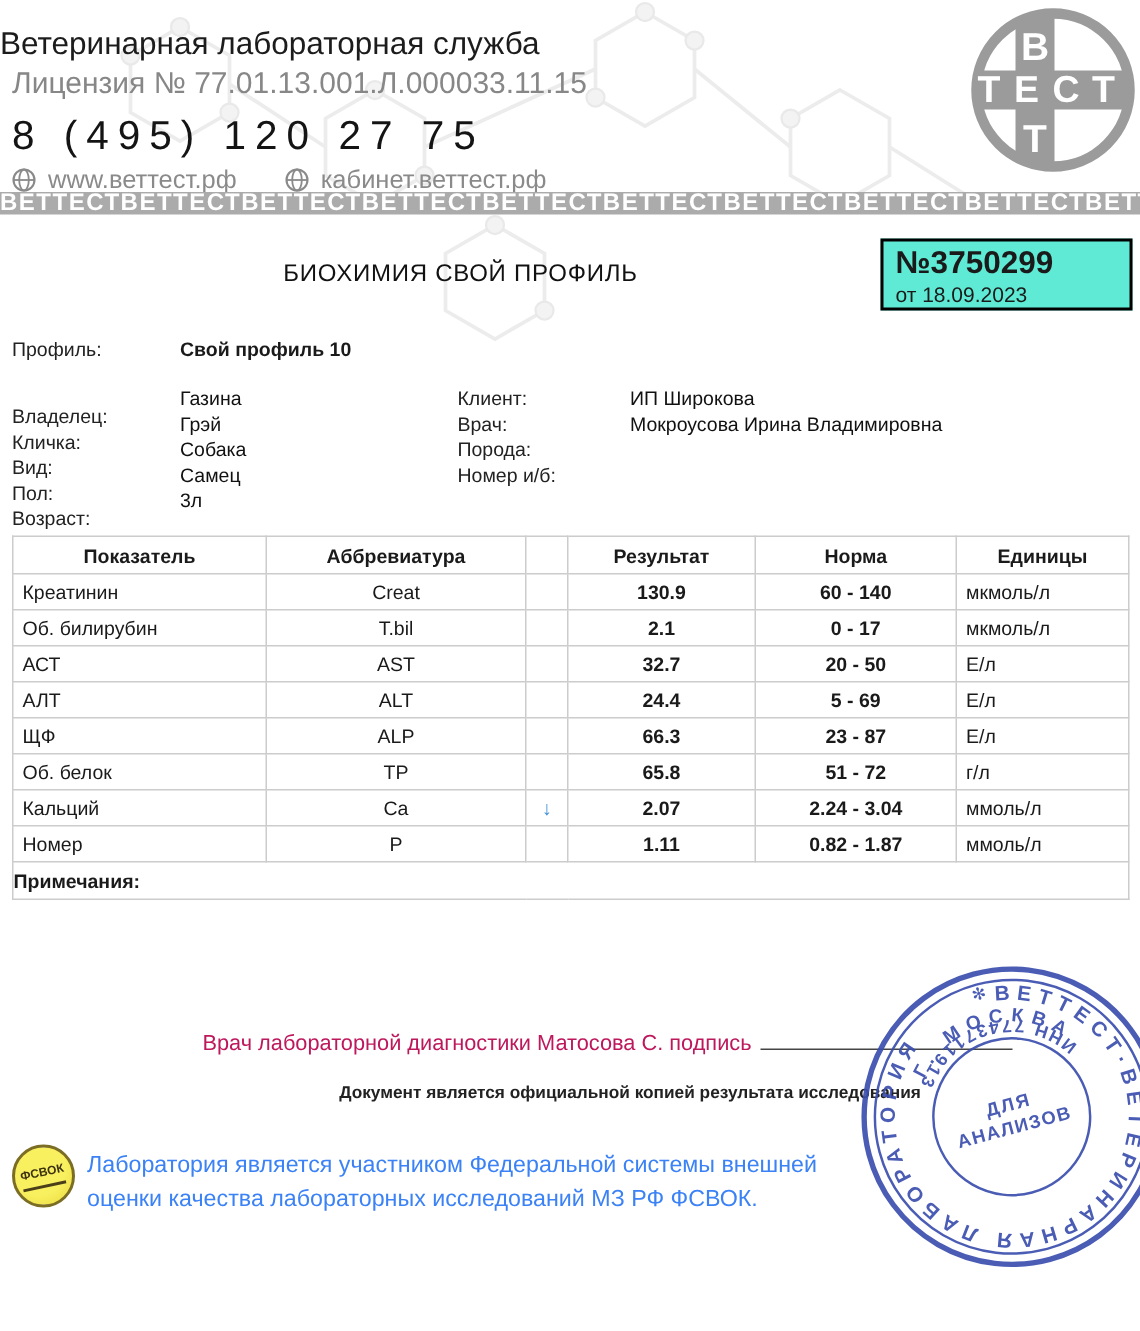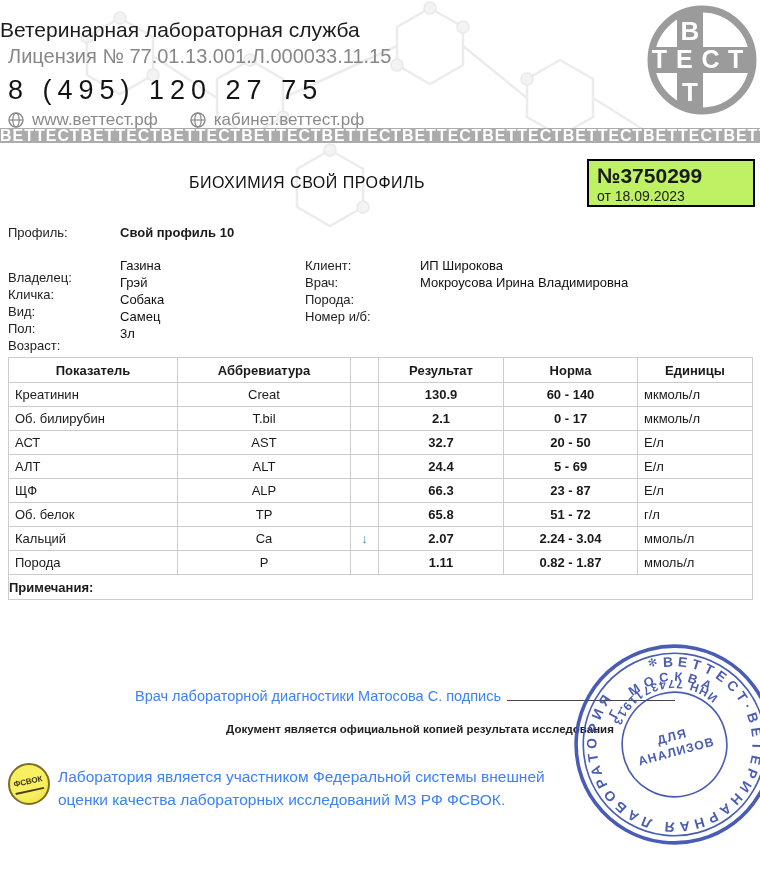--- a/index.html
+++ b/index.html
@@ -17,21 +17,21 @@
   .phone { position:absolute; left:8px; top:75px; font-size:27px; letter-spacing:6px; color:#141414; }
   .sites { position:absolute; left:8px; top:110px; font-size:17px; color:#8a8a8a; display:flex; align-items:center; gap:8px; }
   .sites .gap { width:16px; }
   .globe { display:inline-block; width:16px; height:16px; }
   .strip { position:absolute; left:0; top:128px; width:760px; height:15px; background:#ababab; display:flex; justify-content:space-around; align-items:center; overflow:hidden; }
   .strip span { color:#fff; font-weight:bold; font-size:16px; letter-spacing:1px; white-space:nowrap; }
   .logo { position:absolute; right:2px; top:4px; width:112px; height:112px; }
 
   
   .report-title { position:absolute; left:0; top:174px; width:614px; text-align:center; font-size:16px; letter-spacing:0.5px; color:#111; z-index:1; }
-  .number-box { position:absolute; right:5px; top:159px; width:168px; height:48px; border:2px solid #000; padding:3px 8px; background:#bef264; z-index:1; }
+  .number-box { position:absolute; right:5px; top:159px; width:168px; height:48px; border:2px solid #000; padding:3px 8px; background:#5eead4; z-index:1; }
   .number-box .num { font-size:21px; font-weight:bold; line-height:24px; }
   .number-box .date { font-size:14px; line-height:17px; }
 
   
   .info { position:absolute; left:0; top:225px; width:760px; z-index:1; font-size:13px; }
   .info-row { display:flex; height:17px; line-height:17px; }
   .lbl { color:#222; }
   .val { font-weight:normal; color:#111; }
   .left-col { position:absolute; left:8px; top:32px; }
   .right-col { position:absolute; left:305px; top:32px; }
@@ -46,21 +46,21 @@
   .results th { font-weight:bold; text-align:center; height:25px; }
   .results td.cell-name { text-align:left; padding-left:6px; }
   .results td.cell-abbr { text-align:center; }
   .results td.cell-flag { text-align:center; color:#3d8ed8; font-weight:bold; }
   .results td.cell-result { text-align:center; font-weight:bold; }
   .results td.cell-norm { text-align:center; font-weight:bold; }
   .results td.cell-units { text-align:left; padding-left:6px; }
   .results td.notes { font-weight:bold; text-align:left; padding-left:0; height:25px; }
 
   
-  .doctor-line { position:absolute; left:135px; top:688px; font-size:14.5px; color:#3b82f6; z-index:1;text-align:center; }
+  .doctor-line { position:absolute; left:135px; top:688px; font-size:14.5px; color:#be185d; z-index:1;text-align:center; }
   .sig-line { display:inline-block; width:168px; border-bottom:1.5px solid #444; height:12px; margin-left:6px; }
   .copy-note { position:absolute; left:170px; top:723px; width:500px; text-align:center; font-size:11.5px; font-weight:600; color:#222; z-index:1; }
   .fsvok-badge { position:absolute; left:8px; top:763px; width:42px; height:42px; border-radius:50%;
       background:radial-gradient(circle at 40% 35%, #f9f060 55%, #e8d93a); border:2px solid #7c6d24;
       display:flex; align-items:center; justify-content:center; z-index:1; }
   .fsvok-badge span { font-size:8px; font-weight:bold; color:#3c3210; transform:rotate(-12deg); border-bottom:2px solid #4a3f18; padding-bottom:4px; }
   .fsvok-text { position:absolute; left:58px; top:765px; width:516px; font-size:15.5px; line-height:23px; color:#3b82f6; z-index:1; }
 
   .stamp { position:absolute; left:572px; top:642px; width:205px; height:205px; transform:rotate(-15deg); opacity:0.92; z-index:2; }
 </style>
@@ -271,21 +271,21 @@
         </tr>
         <tr>
           <td class="cell-name">Кальций</td>
           <td class="cell-abbr">Ca</td>
           <td class="cell-flag">↓</td>
           <td class="cell-result">2.07</td>
           <td class="cell-norm">2.24 - 3.04</td>
           <td class="cell-units">ммоль/л</td>
         </tr>
         <tr>
-          <td class="cell-name">Порода</td>
+          <td class="cell-name">Номер</td>
           <td class="cell-abbr">P</td>
           <td class="cell-flag"></td>
           <td class="cell-result">1.11</td>
           <td class="cell-norm">0.82 - 1.87</td>
           <td class="cell-units">ммоль/л</td>
         </tr>
       </tbody>
     <tbody>
       <tr>
         <td class="notes" colspan="6">Примечания:</td>

